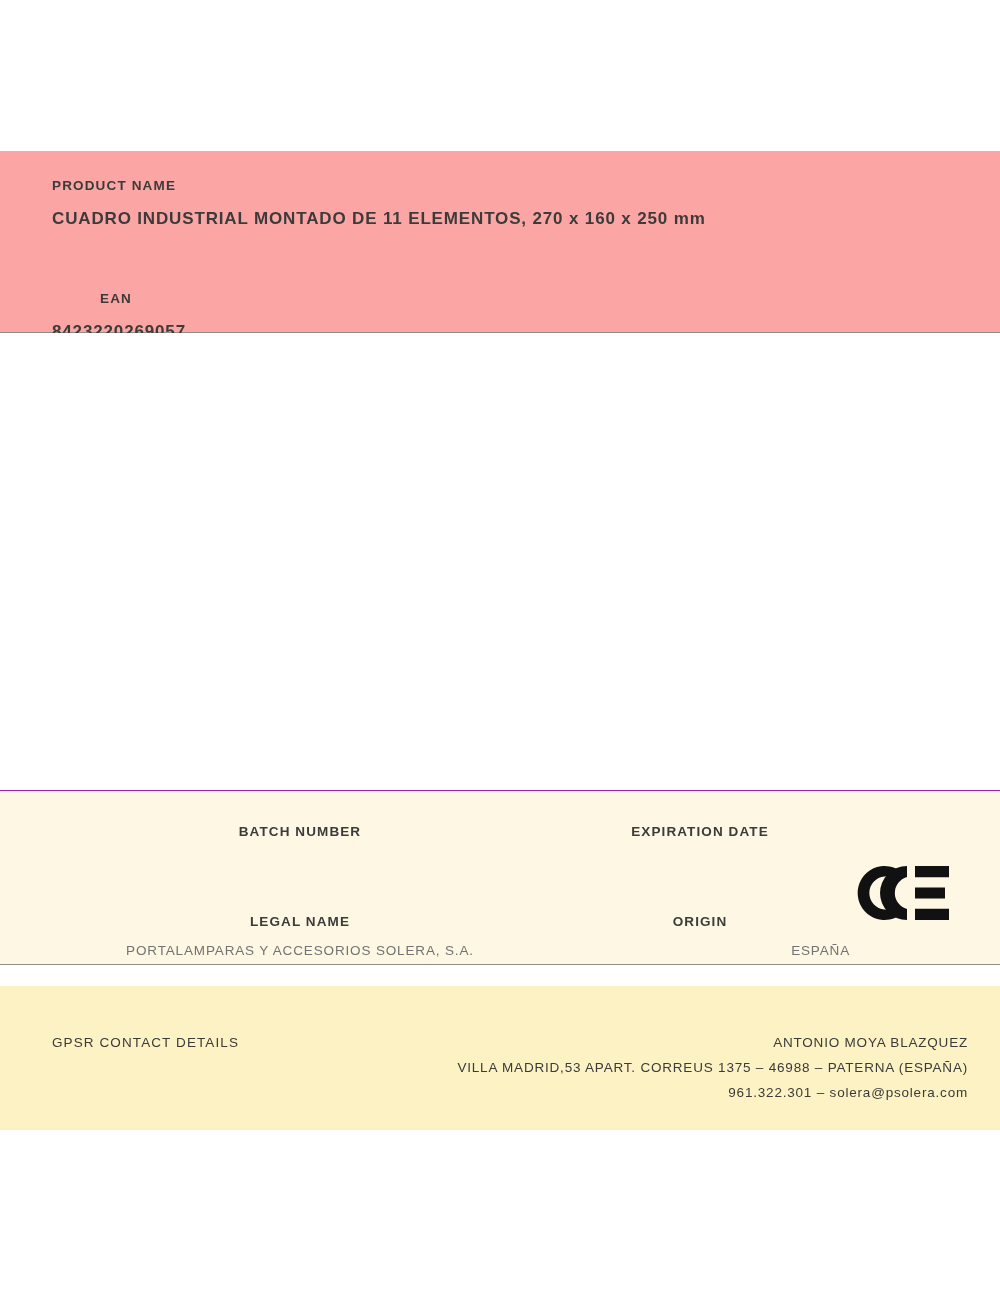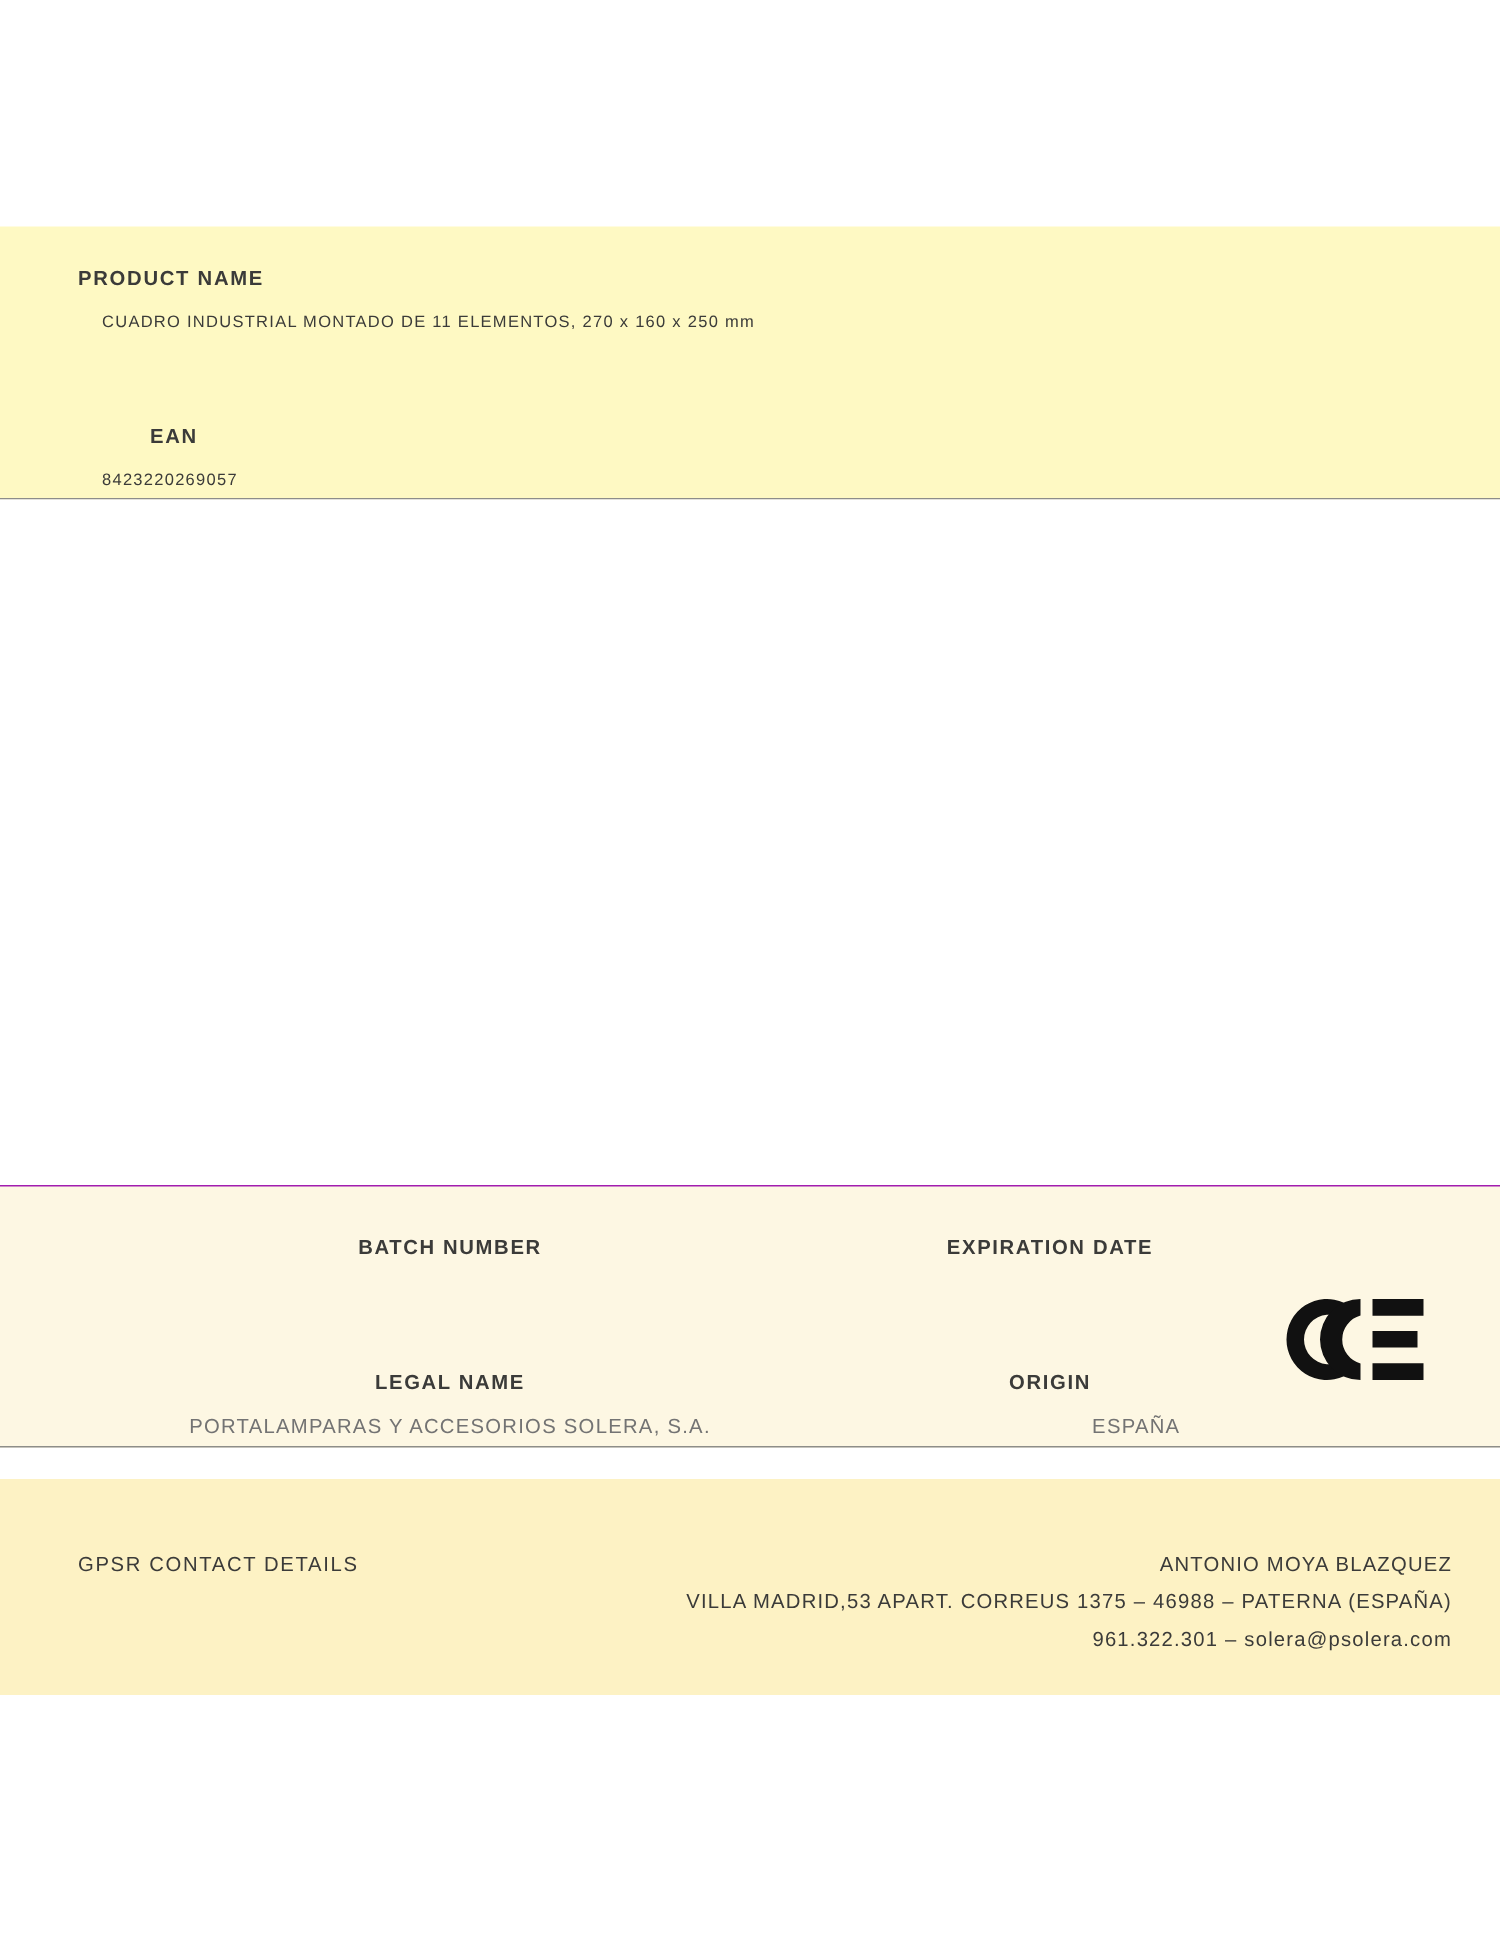--- a/index.html
+++ b/index.html
@@ -24,37 +24,36 @@
     height: 1300px;
   }
 
   
   .band-top {
     position: absolute;
     left: 0;
     top: 150px;
     width: 1000px;
     height: 183px;
-    background: #fef9c3;
+    background: #fca5a5;
     border-top: 1px solid #ffffff;
     border-bottom: 1px solid #8d8d89;
     box-sizing: border-box;
   }
   .field-label {
     font-size: 13.5px;
     letter-spacing: 1.15px;
     font-weight: bold;
     color: #3b3b39;
   }
   .field-value {
-    font-size: 11px;
+    font-size: 17px;
     letter-spacing: 0.85px;
     color: #3b3b39;
-    font-weight: normal;
-    margin-left: 16px;
+    font-weight: bold;
   }
   .top-inner {
     position: absolute;
     left: 52px;
     top: 27px;
     width: 900px;
   }
   .ean-label {
     margin-top: 62px;
     padding-left: 48px;
@@ -104,21 +103,21 @@
     color: #737373;
     text-align: center;
     white-space: nowrap;
   }
 
   .batch-label { left: 150px; top: 33px; width: 300px; }
   .expiry-label { left: 550px; top: 33px; width: 300px; }
   .legal-label  { left: 150px; top: 123px; width: 300px; }
   .legal-value  { left: 110px; top: 152px; width: 380px; }
   .origin-label { left: 550px; top: 123px; width: 300px; }
-  .origin-value { left: 550px; top: 152px; width: 300px; text-align: center; padding-left: 115px; box-sizing: border-box; }
+  .origin-value { left: 550px; top: 152px; width: 300px; text-align: right; padding-left: 115px; box-sizing: border-box; }
 
   
   .ce-mark {
     position: absolute;
     left: 855px;
     top: 862px;
     width: 96px;
     height: 62px;
   }
 

